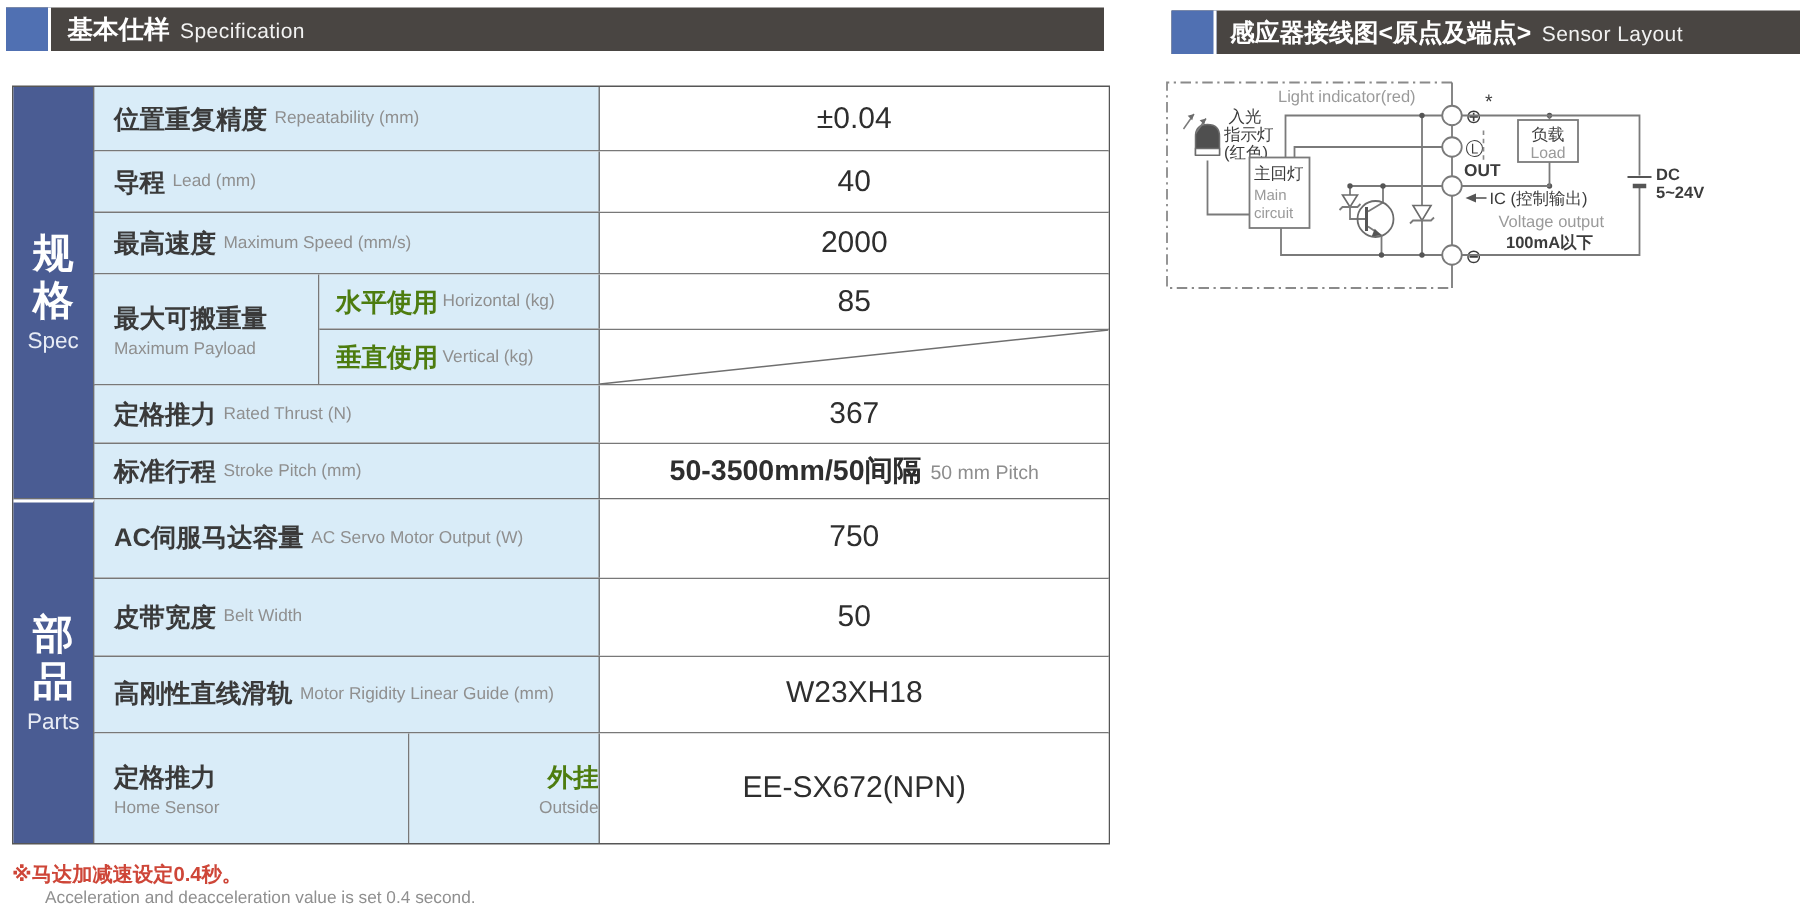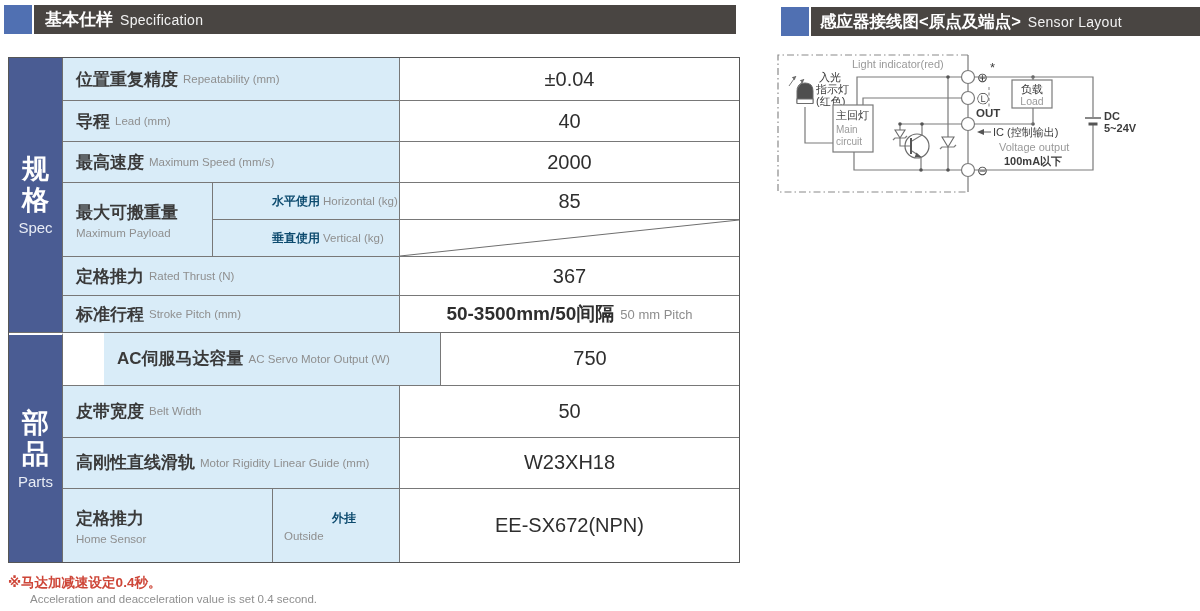--- a/index.html
+++ b/index.html
@@ -48,21 +48,21 @@
     font-size:20px;color:#2e2e2e;position:relative;box-sizing:border-box;
   }
   .cv .suffix{font-size:13px;color:#8d8d8d;margin-left:6px;font-weight:normal;}
   .cv.big{font-weight:bold;font-size:19px;}
   .subrow{display:flex;flex:1;box-sizing:border-box;}
   .subrow + .subrow{border-top:1px solid #787878;}
   .scl{
     flex:0 0 187px;width:187px;background:#d9ecf8;border-right:1px solid #787878;
     box-sizing:border-box;display:flex;align-items:center;padding-left:11px;white-space:nowrap;overflow:hidden;
   }
-  .scl .zh{font-size:12px;font-weight:bold;color:#0c4a6e;margin-left:48px;}
+  .scl .zh{font-size:17px;font-weight:bold;color:#4d7c0f;}
   .scl .en{font-size:11.5px;color:#8f8f8f;margin-left:3px;}
   .diag-cell svg{position:absolute;left:0;top:0;width:100%;height:100%;}
 
   
   .row.payload .cl{width:150px;flex:0 0 150px;}
   .row.home .cl{width:210px;flex:0 0 210px;}
   .row.home .scl{width:127px;flex:0 0 127px;}
 
   
   .note-zh{position:absolute;left:8px;top:574px;color:#ce4638;font-size:13.5px;font-weight:bold;}
@@ -173,21 +173,21 @@
     </div>
   </div>
 
   <div class="section parts" style="height:230px;">
     <div class="side">
       <div class="szh">部</div>
       <div class="szh">品</div>
       <div class="sen">Parts</div>
     </div>
     <div class="rows">
-      <div class="row" style="height:52px;margin-left:41px;">
+      <div class="row" style="height:52px;">
         <div class="cl">
           <span class="zh">AC伺服马达容量</span>
           <span class="en">AC Servo Motor Output (W)</span>
         </div>
         <div class="cv">750</div>
       </div>
       <div class="row" style="height:52px;">
         <div class="cl">
           <span class="zh">皮带宽度</span>
           <span class="en">Belt Width</span>
@@ -199,21 +199,21 @@
           <span class="zh">高刚性直线滑轨</span>
           <span class="en">Motor Rigidity Linear Guide (mm)</span>
         </div>
         <div class="cv">W23XH18</div>
       </div>
       <div class="row home" style="height:74px;">
         <div class="cl stack">
           <span class="zh">定格推力</span>
           <span class="en">Home Sensor</span>
         </div>
-        <div class="scl stack" style="flex-direction:column;align-items:flex-start;justify-content:center;">
+        <div class="scl stack" style="flex-direction:column;align-items:flex-end;justify-content:center;">
           <span class="zh">外挂</span>
           <span class="en" style="margin-left:0;margin-top:3px;">Outside</span>
         </div>
         <div class="cv">EE-SX672(NPN)</div>
       </div>
     </div>
   </div>
 </div>
 
 <div class="note-zh">※马达加减速设定0.4秒。</div>

